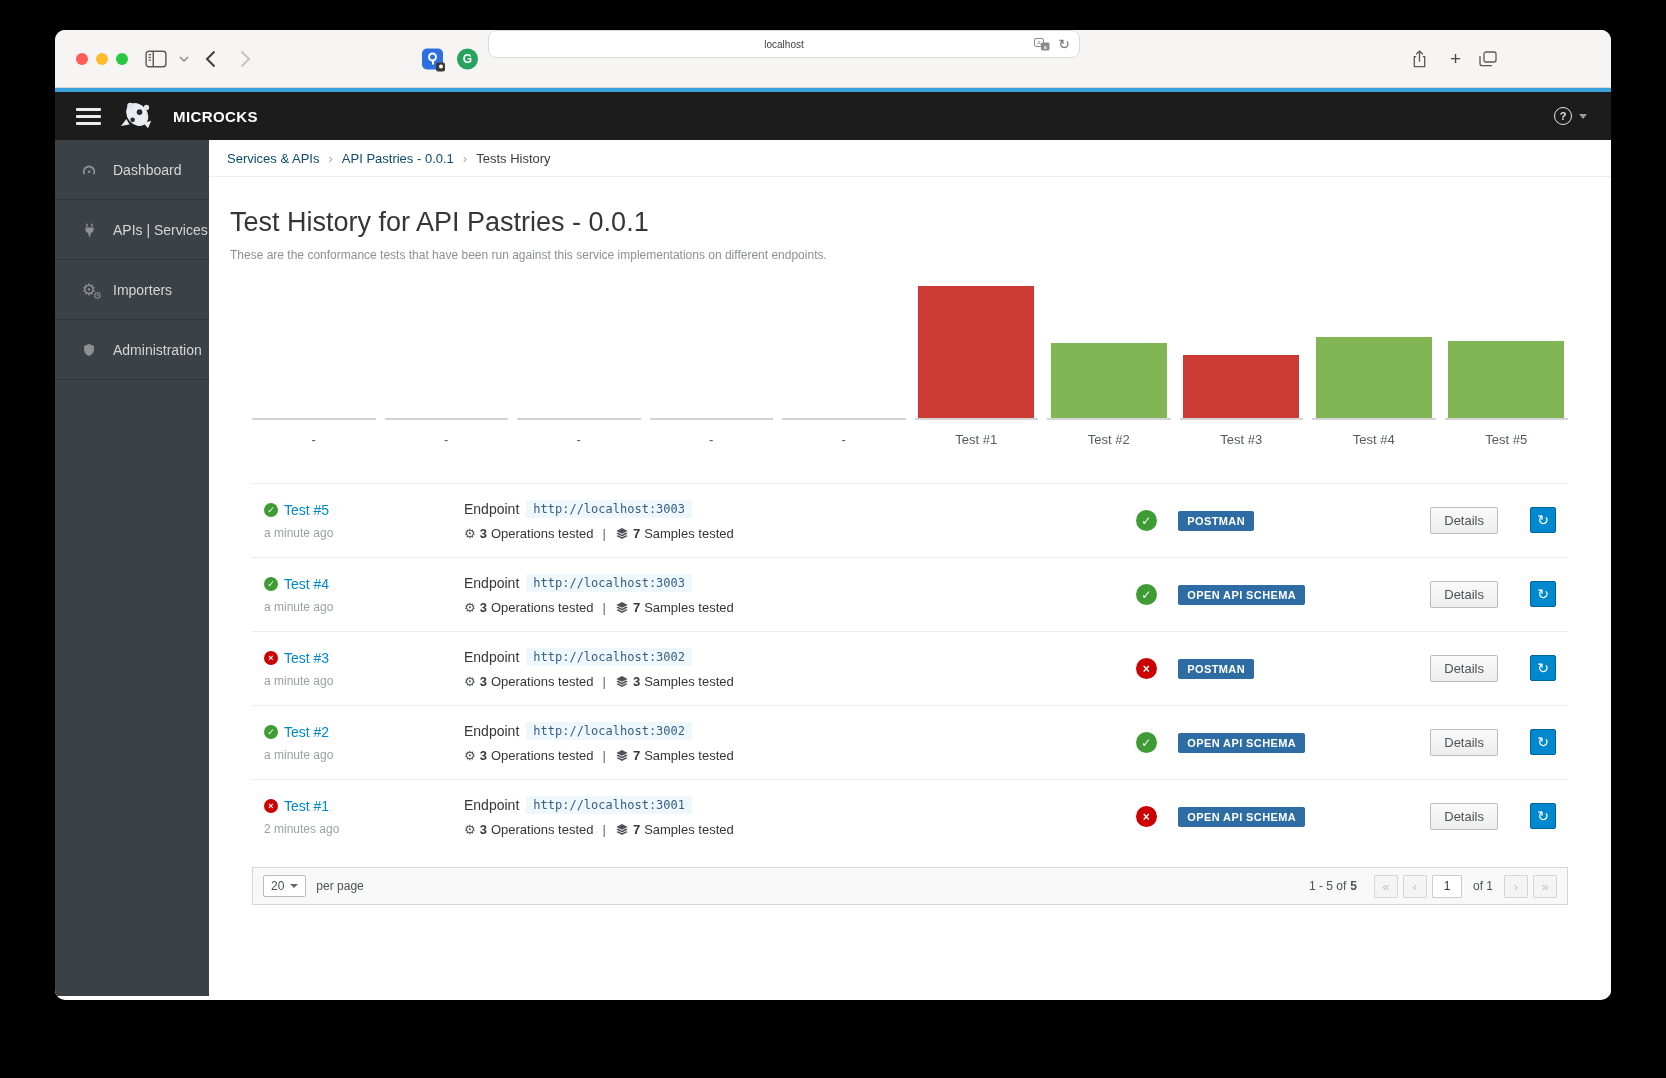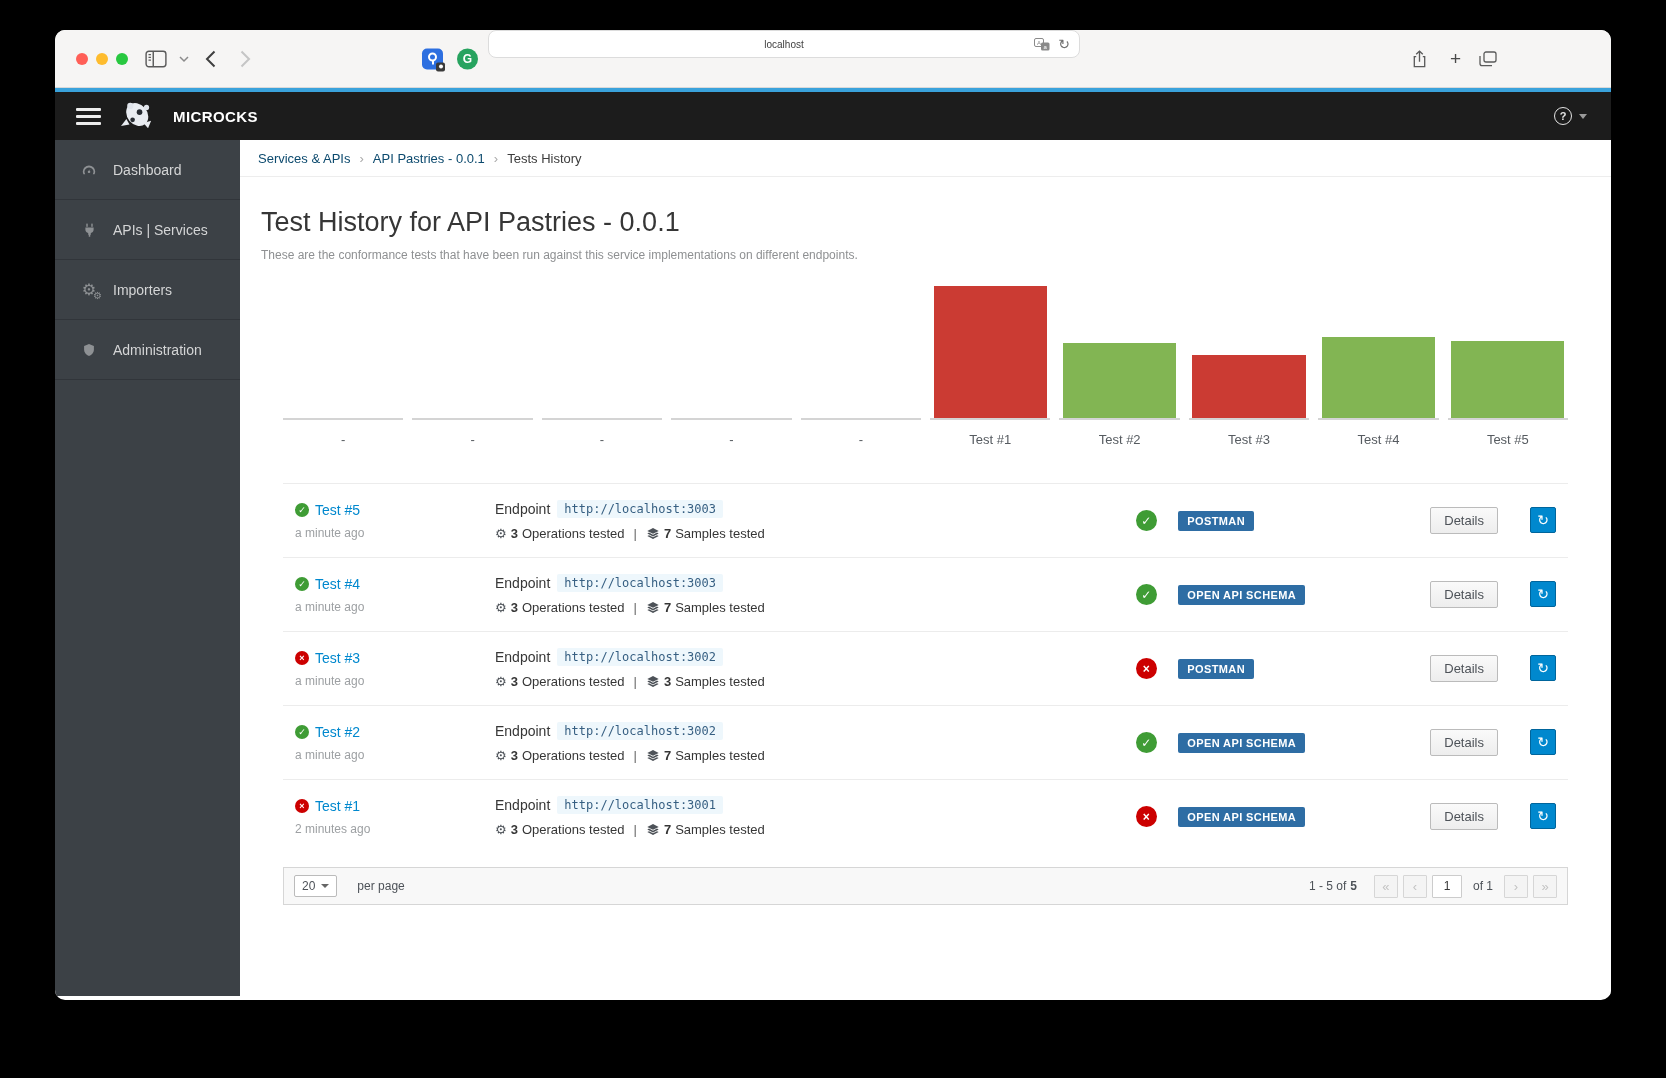--- a/index.html
+++ b/index.html
@@ -35,21 +35,21 @@
   .hamburger{margin-left:21px;display:inline-flex;flex-direction:column;gap:4px;cursor:pointer}
   .hamburger span{width:25px;height:3px;background:#ededed;border-radius:1px}
   .brand-logo{margin-left:18px;display:inline-flex}
   .brand-name{margin-left:16px;color:#fff;font-weight:bold;font-size:15px;letter-spacing:.4px}
   .mast-right{position:absolute;right:24px;display:flex;align-items:center;gap:7px}
   .help-circle{width:18px;height:18px;border:1.5px solid #e4e4e4;border-radius:50%;color:#e4e4e4;font-size:11px;font-weight:bold;display:inline-flex;align-items:center;justify-content:center}
   .mast-caret{width:0;height:0;border-left:4px solid transparent;border-right:4px solid transparent;border-top:5px solid #9a9a9a}
 
   
   .app-body{display:flex;height:856px}
-  .sidebar{width:185px;background:#3c4146;flex-shrink:0}
+  .sidebar{width:154px;background:#3c4146;flex-shrink:0}
   .side-item{height:60px;display:flex;align-items:center;padding-left:23px;gap:13px;border-bottom:1px solid #31353a;color:#d4d5d6;font-size:14px;cursor:pointer}
   .side-icon{width:22px;display:inline-flex;justify-content:center;color:#8e9194;font-size:16px}
   .side-icon svg{fill:#8e9194}
   .gear-duo{position:relative;display:inline-block;line-height:1}
   .gear-duo .g2{position:absolute;right:-6px;bottom:-3px;font-size:10px}
 
   .main{flex:1;background:#fff;display:flex;flex-direction:column;overflow:hidden}
   .breadcrumb{height:37px;display:flex;align-items:center;padding:0 18px;gap:9px;font-size:13px;border-bottom:1px solid #ededed;flex-shrink:0}
   .bc-link{color:#0c4a6e;cursor:pointer}
   .bc-sep{color:#aaa}
@@ -91,21 +91,21 @@
   .t-badge-col{width:252px}
   .t-badge{display:inline-block;background:#2e6da4;color:#fff;font-size:11px;font-weight:bold;letter-spacing:.4px;padding:4px 9px;border-radius:2px}
   .t-actions{margin-left:auto;display:flex;align-items:flex-start;gap:32px}
   .btn-details{font-family:inherit;padding:5px 13px;font-size:13px;color:#4d5258;background:linear-gradient(to bottom,#fafafa,#ededed);border:1px solid #bbb;border-radius:2px;cursor:pointer}
   .btn-rerun{width:26px;height:26px;background:#0088ce;border:1px solid #00659c;border-radius:2px;color:#fff;font-size:14px;cursor:pointer;display:inline-flex;align-items:center;justify-content:center}
 
   
   .pagination-bar{margin:14px 22px 0;height:38px;background:#f8f8f8;border:1px solid #d6d6d6;display:flex;align-items:center;padding:0 10px;font-size:12px;color:#4d5258}
   .pp-select{background:#fff;border:1px solid #bbb;border-radius:2px;padding:3px 7px;display:inline-flex;align-items:center;gap:6px;cursor:pointer}
   .caret-down{width:0;height:0;border-left:4px solid transparent;border-right:4px solid transparent;border-top:4px solid #666}
-  .pp-label{margin-left:20px}
+  .pp-label{margin-left:10px}
   .pg-right{margin-left:auto;display:flex;align-items:center;gap:5px}
   .pg-range{margin-right:12px}
   .pg-range b{font-weight:bold;margin-left:4px}
   .pg-btn{width:24px;height:23px;border:1px solid #d6d6d6;background:#f4f4f4;color:#c3c3c3;font-size:13px;border-radius:1px;cursor:default;font-family:inherit}
   .pg-input{width:30px;height:23px;border:1px solid #ccc;border-radius:1px;text-align:center;font-size:12px;color:#363636;font-family:inherit}
   .pg-of{margin:0 6px}
 </style>
 </head>
 <body>
 

